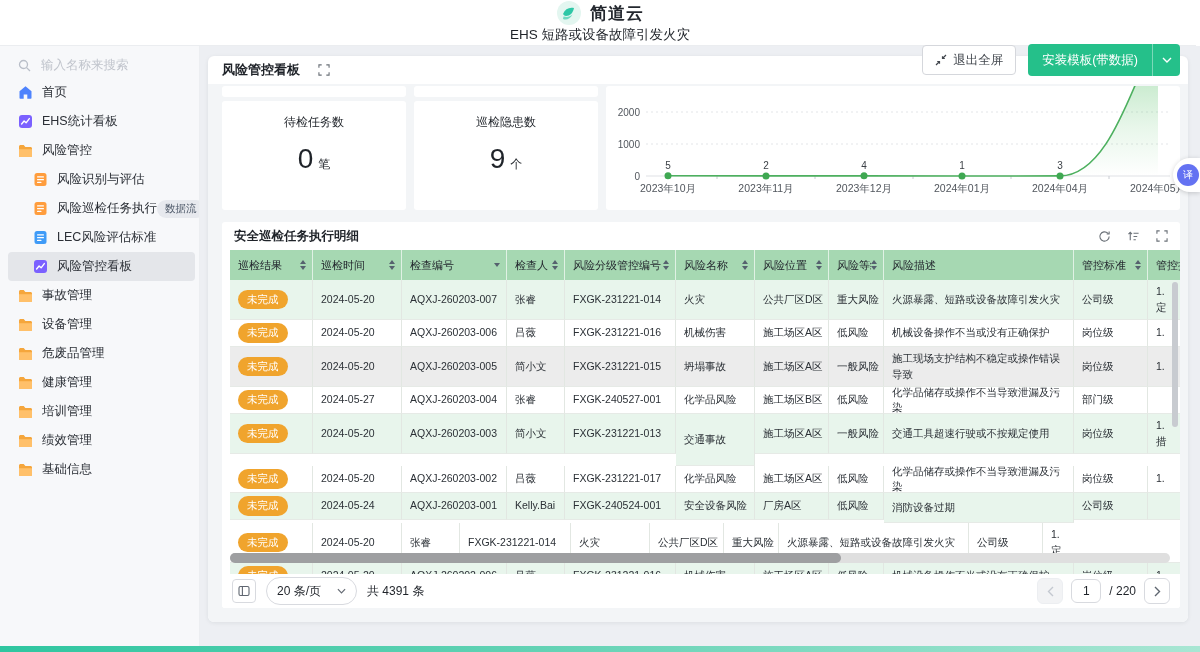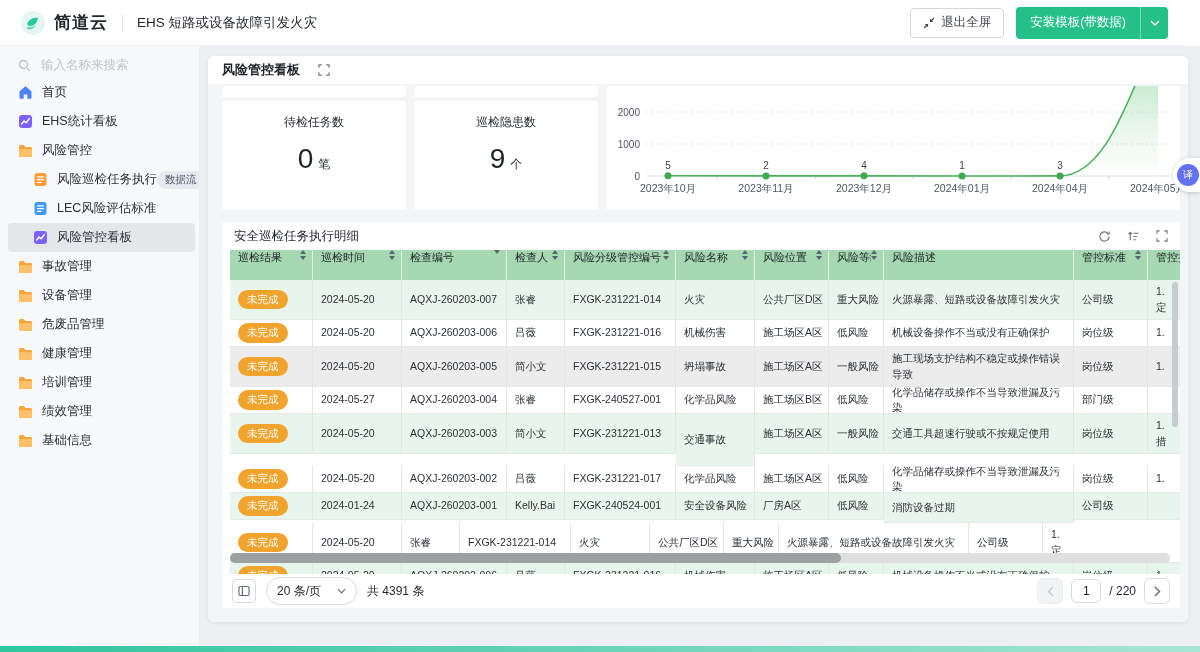--- a/index.html
+++ b/index.html
@@ -3,23 +3,23 @@
 <meta charset="utf-8">
 <style>
   html,body{margin:0;padding:0;}
   body{
     width:1200px;height:652px;overflow:hidden;position:relative;
     font-family:"Liberation Sans","DejaVu Sans",sans-serif;
     background:#fff;color:#1f2329;
     -webkit-font-smoothing:antialiased;
   }
   
-  .navbar{position:absolute;top:0;left:0;right:16px;height:46px;background:#fff;
+  .navbar{position:absolute;top:0;left:0;right:4px;height:46px;background:#fff;
     border-bottom:1px solid #ebedf0;display:flex;align-items:center;
-    padding:0 16px 0 20px;box-sizing:border-box;z-index:6;}
+    padding:0 16px 0 20px;box-sizing:border-box;z-index:6;flex-direction:column;}
   .brand{display:flex;align-items:center;gap:8px;}
   .brand-text{font-size:17px;font-weight:bold;color:#23272e;letter-spacing:1px;}
   .nav-divider{width:1px;height:18px;background:#e3e5e9;margin:0 14px;}
   .app-title{font-size:13.5px;color:#1f2329;}
   .nav-right{margin-left:auto;display:flex;align-items:center;gap:12px;}
   .exit-btn{display:flex;align-items:center;gap:6px;height:30px;padding:0 12px;
     background:#fff;border:1px solid #d5d7dc;border-radius:4px;font-size:12.5px;
     color:#41464d;cursor:pointer;}
   .split-btn{display:flex;height:32px;border-radius:4px;overflow:hidden;background:#25c08a;}
   .split-main{border:none;background:transparent;color:#fff;font-size:12.5px;
@@ -57,26 +57,26 @@
   .stat-card{display:flex;flex-direction:column;align-items:center;}
   .stat-title{margin-top:13px;font-size:12px;color:#1f2329;}
   .stat-valwrap{flex:1;display:flex;align-items:baseline;justify-content:center;gap:5px;
     padding-bottom:18px;margin-top:14px;}
   .stat-value{font-size:28px;color:#1f2329;line-height:1;}
   .stat-unit{font-size:12px;color:#1f2329;}
   .chart-card{left:398px;top:2px;width:574px;height:124px;overflow:hidden;}
   
   .table-card{left:14px;top:138px;width:958px;height:386px;overflow:hidden;}
   .table-head{height:28px;display:flex;align-items:center;padding:0 12px;}
-  .table-title{font-size:12.5px;font-weight:normal;color:#1f2329;}
+  .table-title{font-size:12.5px;font-weight:bold;color:#1f2329;}
   .table-actions{margin-left:auto;display:flex;gap:16px;align-items:center;}
   .ta-icon{cursor:pointer;display:flex;}
   .grid-wrap{position:absolute;left:8px;right:0;top:28px;bottom:34px;overflow:hidden;}
   .gr{display:flex;width:1058px;}
-  .th{box-sizing:border-box;background:#a6d8b2;height:30px;display:flex;
+  .th{box-sizing:border-box;background:#a6d8b2;height:30px;display:flex;align-items:center;
     padding:0 4px 0 8px;font-size:11px;color:#23272e;border-right:1px solid rgba(255,255,255,.65);
     cursor:pointer;flex:0 0 auto;}
   .th .lbl{white-space:nowrap;overflow:hidden;}
   .sorter{margin-left:auto;display:flex;flex-direction:column;gap:2px;padding-right:2px;}
   .tri-up{width:0;height:0;border-left:3.5px solid transparent;border-right:3.5px solid transparent;
     border-bottom:4px solid #55616e;}
   .tri-down{width:0;height:0;border-left:3.5px solid transparent;border-right:3.5px solid transparent;
     border-top:4px solid #55616e;}
   .td{box-sizing:border-box;display:flex;align-items:center;padding:3px 4px 3px 8px;
     font-size:10.5px;color:#2b3036;border-right:1px solid #e2e7e2;border-bottom:1px solid #e6eae6;
@@ -195,20 +195,31 @@
       </div>
       <div class="side-item child">
         <span class="si-icon">
           <svg width="15" height="15" viewBox="0 0 15 15">
             <rect x="1.5" y="1" width="12" height="13" rx="2.5" fill="#ff9d3d"></rect>
             <rect x="4" y="4.2" width="7" height="1.3" rx=".6" fill="#fff"></rect>
             <rect x="4" y="7" width="7" height="1.3" rx=".6" fill="#fff"></rect>
             <rect x="4" y="9.8" width="4.5" height="1.3" rx=".6" fill="#fff"></rect>
           </svg>
         </span>
+        <span class="si-label">风险识别与评估</span>
+      </div>
+      <div class="side-item child">
+        <span class="si-icon">
+          <svg width="15" height="15" viewBox="0 0 15 15">
+            <rect x="1.5" y="1" width="12" height="13" rx="2.5" fill="#ff9d3d"></rect>
+            <rect x="4" y="4.2" width="7" height="1.3" rx=".6" fill="#fff"></rect>
+            <rect x="4" y="7" width="7" height="1.3" rx=".6" fill="#fff"></rect>
+            <rect x="4" y="9.8" width="4.5" height="1.3" rx=".6" fill="#fff"></rect>
+          </svg>
+        </span>
         <span class="si-label">风险巡检任务执行</span>
         <span class="si-badge">数据流</span>
       </div>
       <div class="side-item child">
         <span class="si-icon">
           <svg width="15" height="15" viewBox="0 0 15 15">
             <rect x="1.5" y="1" width="12" height="13" rx="2.5" fill="#3f9bf7"></rect>
             <rect x="4" y="4.2" width="7" height="1.3" rx=".6" fill="#fff"></rect>
             <rect x="4" y="7" width="7" height="1.3" rx=".6" fill="#fff"></rect>
             <rect x="4" y="9.8" width="4.5" height="1.3" rx=".6" fill="#fff"></rect>
@@ -666,21 +677,21 @@
               </div>
               <div class="td" style="width: 140px; height: 27px;">
                 <span>1.</span>
               </div>
             </div>
             <div class="gr row-green">
               <div class="td" style="width: 83px; height: 27px;">
                 <span class="badge" style="background:#f0a42d">未完成</span>
               </div>
               <div class="td" style="width: 89px; height: 27px;">
-                <span>2024-01-24</span>
+                <span>2024-05-24</span>
               </div>
               <div class="td" style="width: 105px; height: 27px;">
                 <span>AQXJ-260203-001</span>
               </div>
               <div class="td" style="width: 58px; height: 27px;">
                 <span>Kelly.Bai</span>
               </div>
               <div class="td" style="width: 111px; height: 27px;">
                 <span>FXGK-240524-001</span>
               </div>

